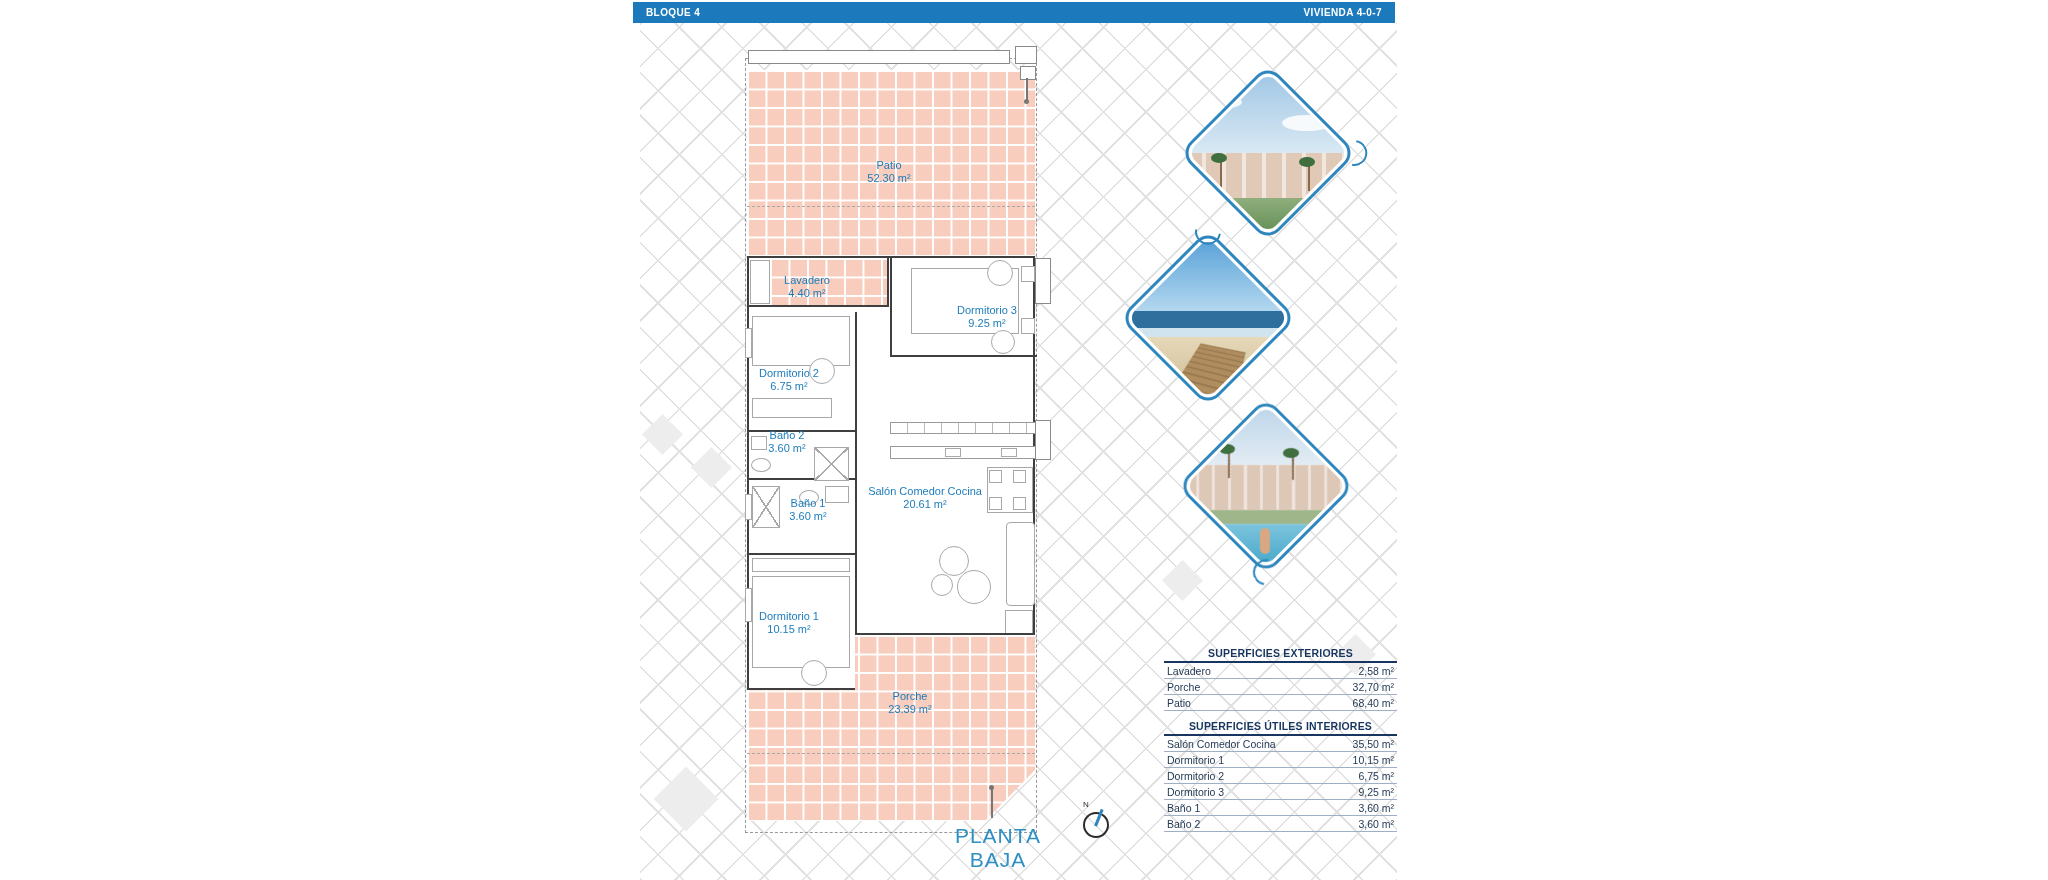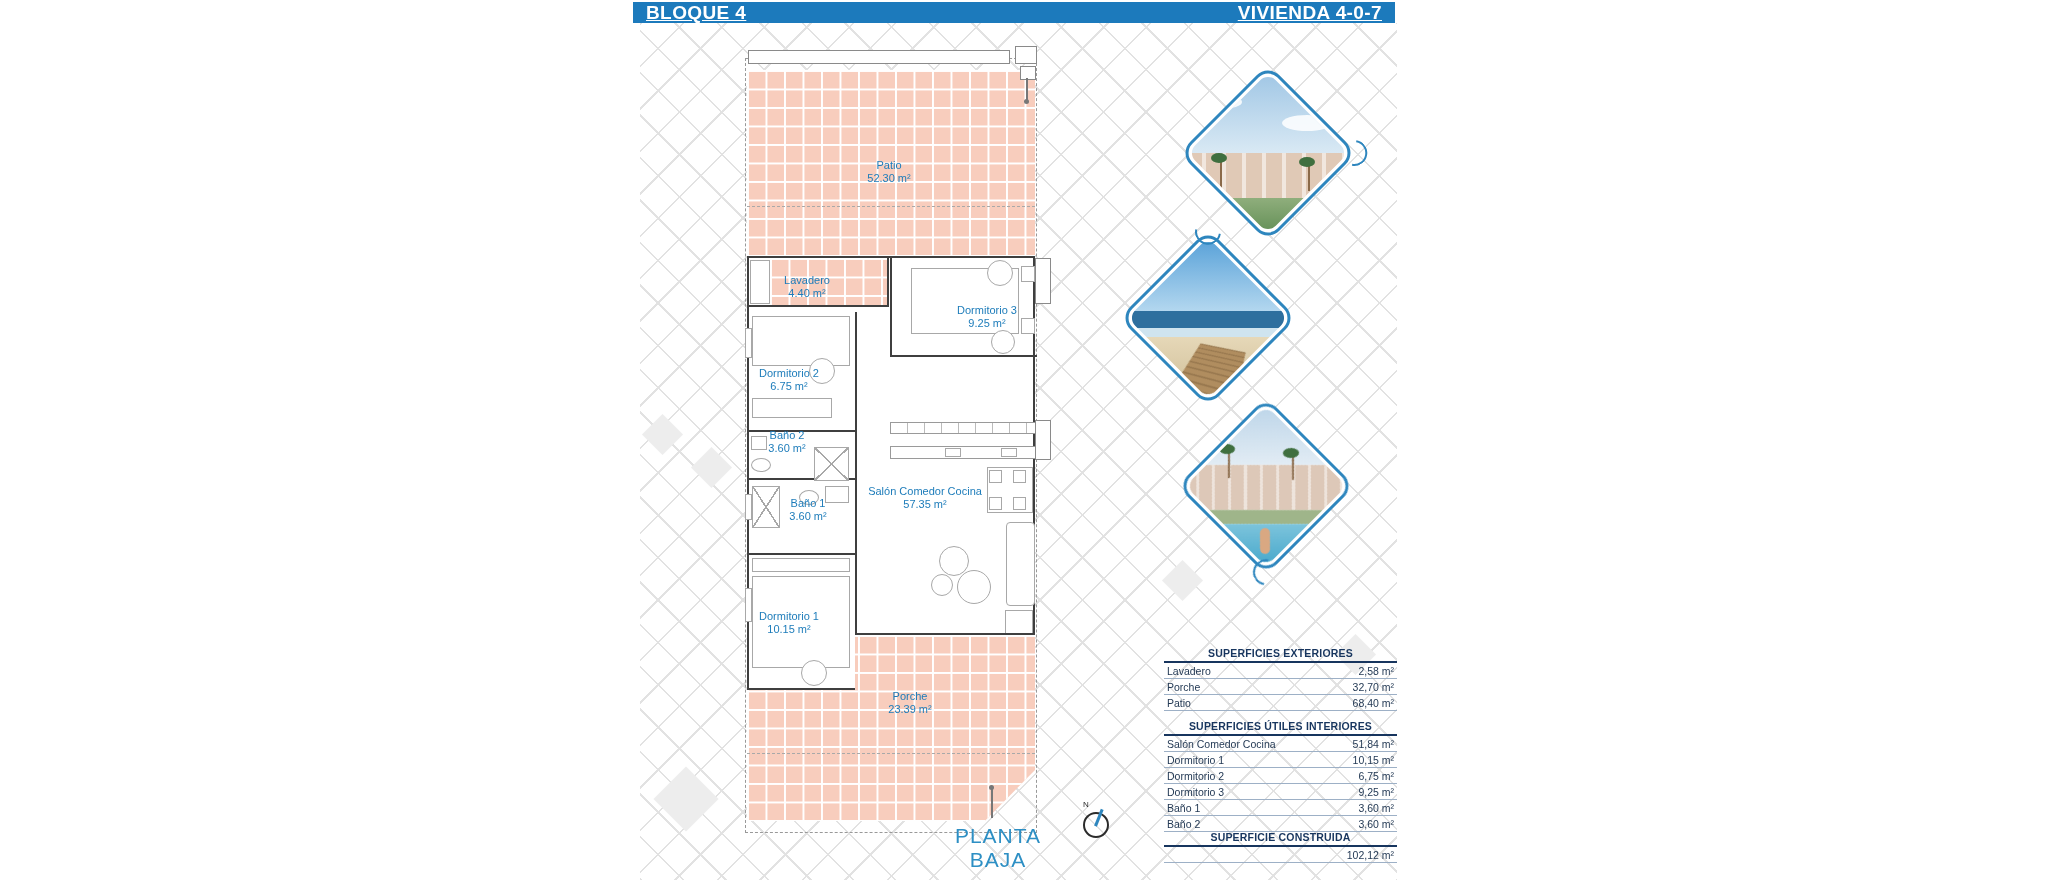--- a/index.html
+++ b/index.html
@@ -3,21 +3,21 @@
 <meta charset="utf-8">
 <style>
   html,body{margin:0;padding:0;background:#fff;}
   #canvas{position:relative;width:2048px;height:880px;background:#fff;overflow:hidden;
           font-family:"Liberation Sans",sans-serif;}
   .abs{position:absolute;}
 
   
   .topbar{position:absolute;left:633px;top:2px;width:762px;height:21px;background:#1c7abc;
           display:flex;justify-content:space-between;align-items:center;padding:0 13px;
-          box-sizing:border-box;color:#fff;font-weight:bold;font-size:19px;letter-spacing:.4px;z-index:30;text-decoration:underline;}
+          box-sizing:border-box;color:#fff;font-weight:bold;font-size:10px;letter-spacing:.4px;z-index:30;}
 
   
   .lattice{position:absolute;left:640px;top:23px;width:757px;height:857px;background:#fff;
     background-image:
       repeating-linear-gradient(45deg,#e2e2e2 0 1.7px,transparent 1.7px 30px),
       repeating-linear-gradient(135deg,#e2e2e2 0 1.7px,transparent 1.7px 30px);z-index:0;}
   .lcell{position:absolute;width:29px;height:29px;background:#ededed;transform:rotate(45deg);z-index:1;}
 
   
   .plan{position:absolute;left:745px;top:58px;width:292px;height:775px;z-index:10;}
@@ -188,21 +188,21 @@
     <div class="room-label" style="left:42px;top:384px;">
       <span>Baño 2</span><br>
       <span>3.60 m²</span>
     </div>
     <div class="room-label" style="left:63px;top:452px;">
       <span>Baño 1</span><br>
       <span>3.60 m²</span>
     </div>
     <div class="room-label" style="left:180px;top:440px;">
       <span>Salón Comedor Cocina</span><br>
-      <span>57.35 m²</span>
+      <span>20.61 m²</span>
     </div>
     <div class="room-label" style="left:44px;top:565px;">
       <span>Dormitorio 1</span><br>
       <span>10.15 m²</span>
     </div>
     <div class="room-label" style="left:165px;top:645px;">
       <span>Porche</span><br>
       <span>23.39 m²</span>
     </div>
   </div>
@@ -273,21 +273,21 @@
     <div class="t-row">
       <span>Patio</span>
       <span class="t-val">68,40 m²</span>
     </div>
   </div>
 
   <div class="stable" style="top:720px;">
     <div class="t-title">SUPERFICIES ÚTILES INTERIORES</div>
     <div class="t-row">
       <span>Salón Comedor Cocina</span>
-      <span class="t-val">51,84 m²</span>
+      <span class="t-val">35,50 m²</span>
     </div>
     <div class="t-row">
       <span>Dormitorio 1</span>
       <span class="t-val">10,15 m²</span>
     </div>
     <div class="t-row">
       <span>Dormitorio 2</span>
       <span class="t-val">6,75 m²</span>
     </div>
     <div class="t-row">
@@ -297,21 +297,14 @@
     <div class="t-row">
       <span>Baño 1</span>
       <span class="t-val">3,60 m²</span>
     </div>
     <div class="t-row">
       <span>Baño 2</span>
       <span class="t-val">3,60 m²</span>
     </div>
   </div>
 
-  <div class="stable" style="top:831px;">
-    <div class="t-title">SUPERFICIE CONSTRUIDA</div>
-    <div class="t-row">
-      <span></span>
-      <span class="t-val">102,12 m²</span>
-    </div>
-  </div>
 
 </div>
 
 </body></html>

